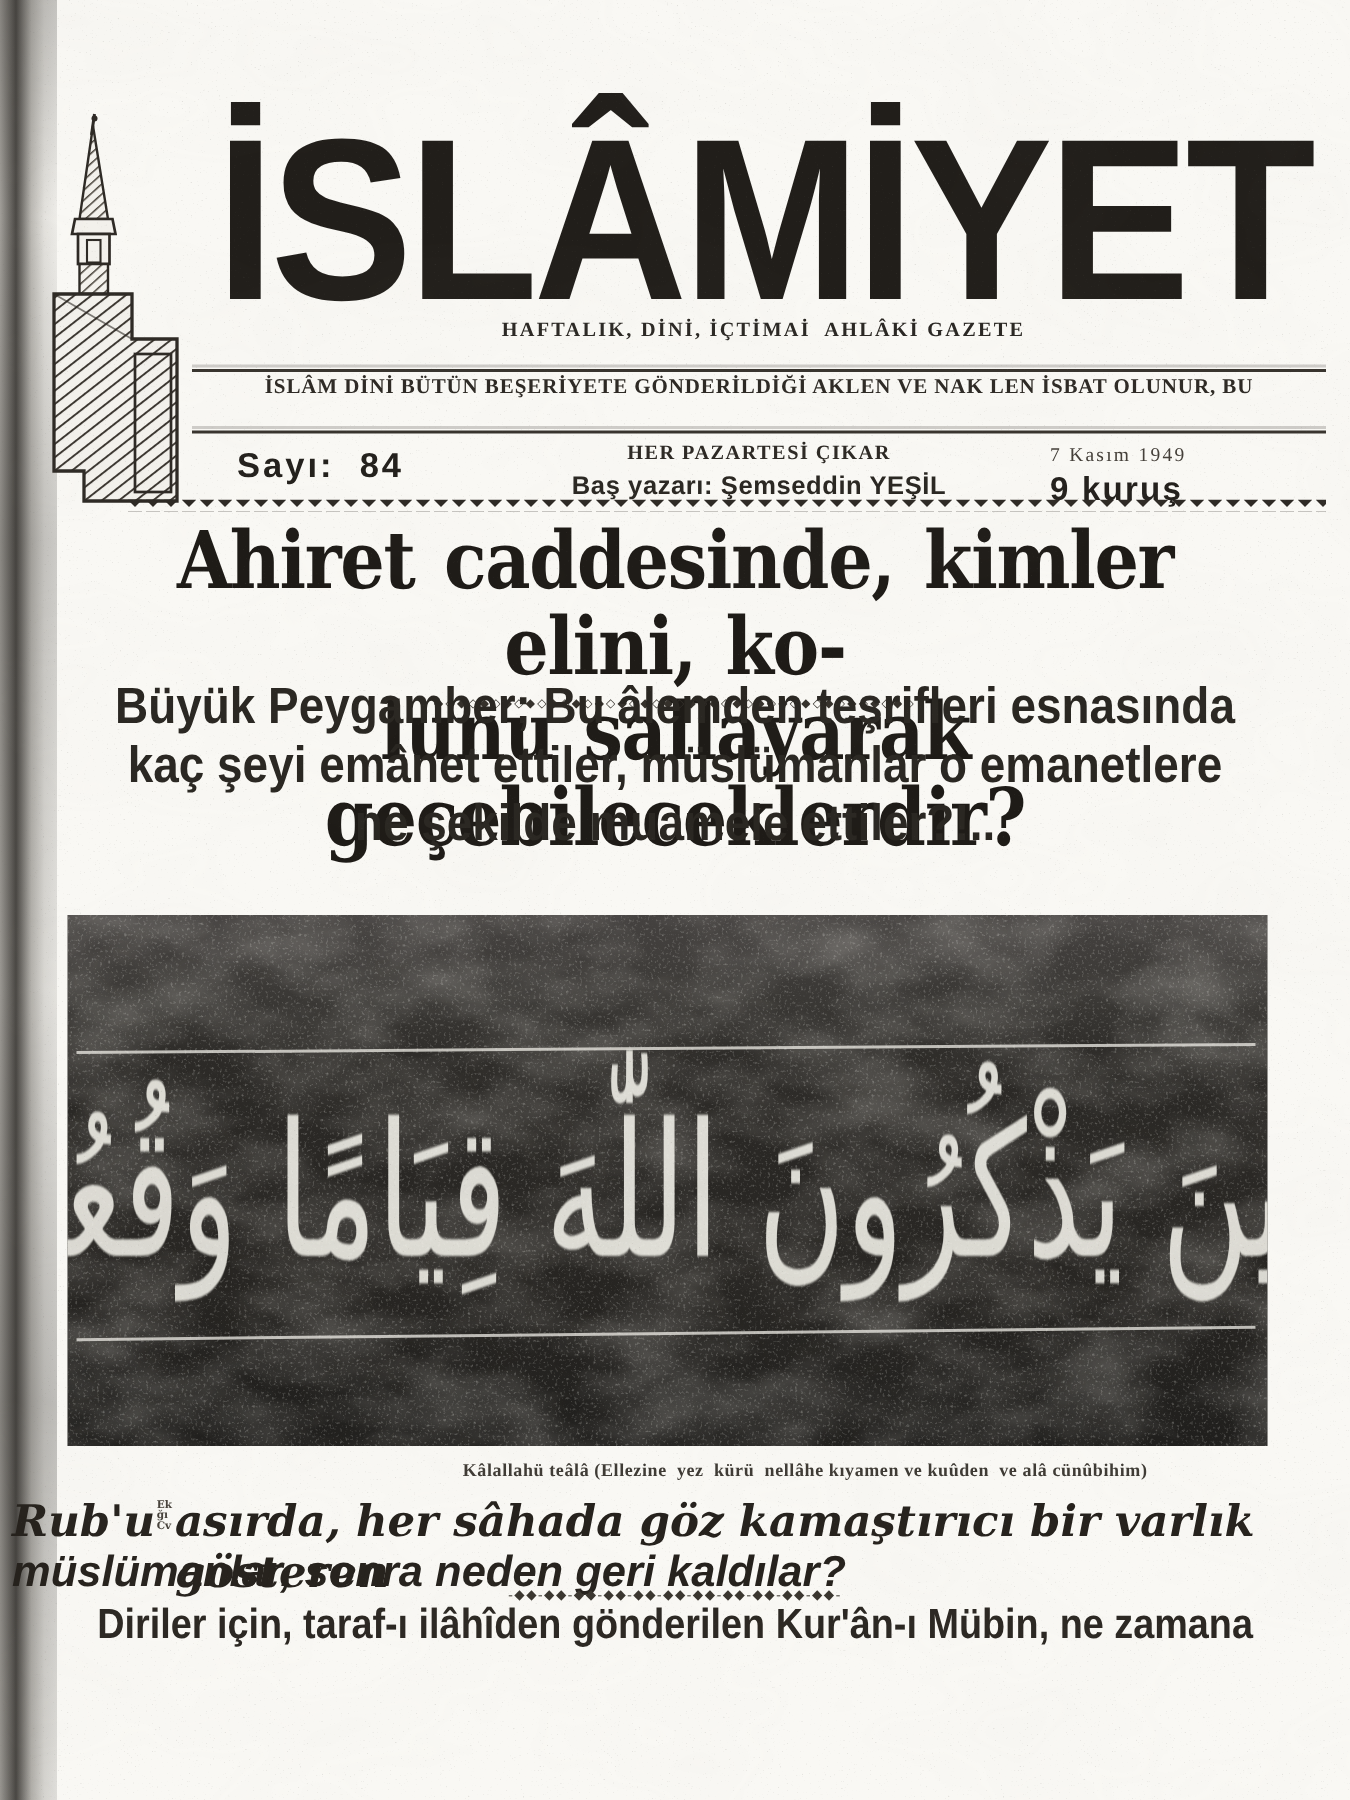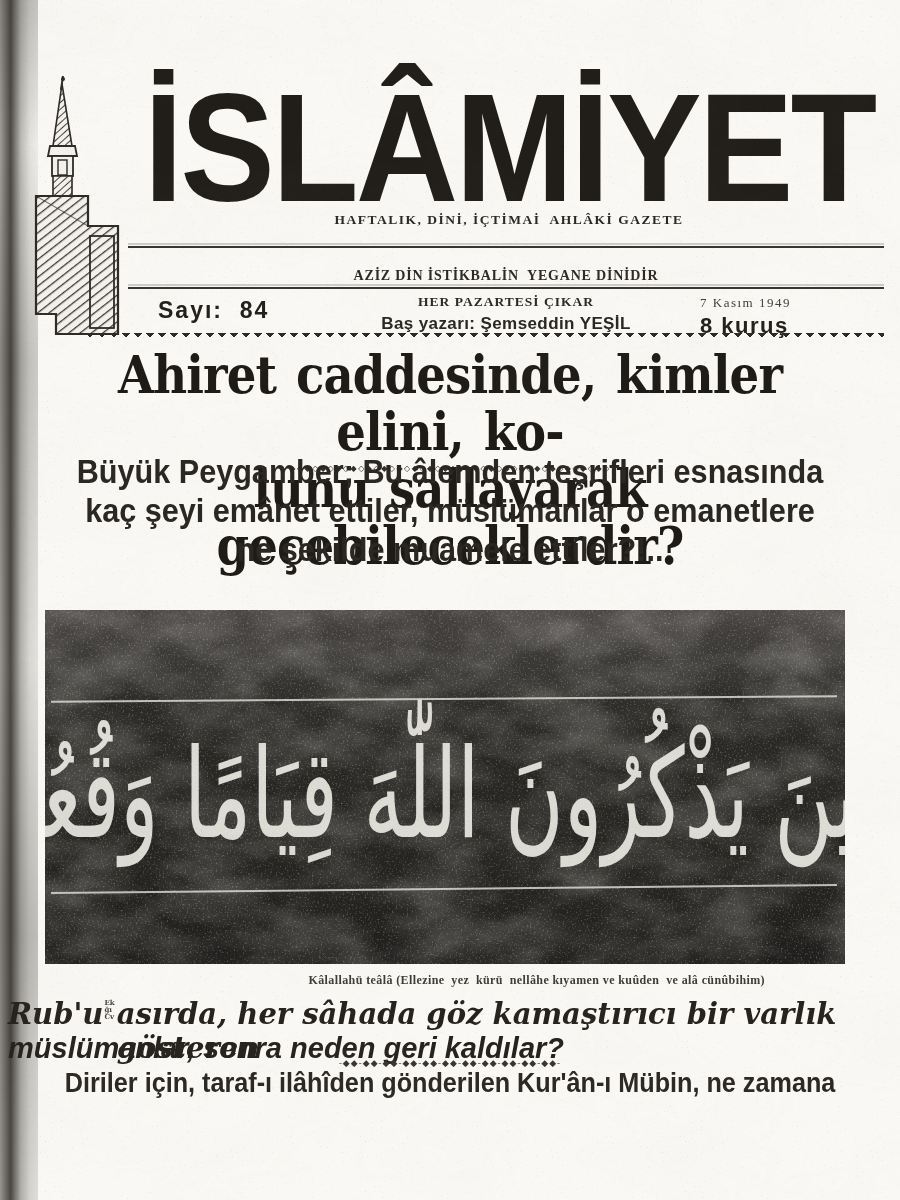--- a/index.html
+++ b/index.html
@@ -111,28 +111,28 @@
     <polygon points="29,102 48,102 48,122 29,122" fill="url(#hatch2)" stroke="#2e2a25" stroke-width="1.6"></polygon>
     <path d="M12,122 H64 V152 H94 V260 H32 V240 H12 Z" fill="url(#hatch)" stroke="#2e2a25" stroke-width="2.2"></path>
     <rect x="66" y="162" width="24" height="92" fill="none" stroke="#2e2a25" stroke-width="1.8"></rect>
     <line x1="12" y1="122" x2="64" y2="152" stroke="#2e2a25" stroke-width="1.2" opacity=".6"></line>
   </svg>
 
   <div class="abs title">İSLÂMİYET</div>
   <div class="abs mast-sub pre">HAFTALIK, DİNİ, İÇTİMAİ  AHLÂKİ GAZETE</div>
 
   <div class="abs rule a"></div>
-  <div class="abs motto2 pre">AZİZ DİN İSTİKBALİN  YEGANE DİNİDİR</div>
+  <div class="abs motto1">İSLÂM DİNİ BÜTÜN BEŞERİYETE GÖNDERİLDİĞİ AKLEN VE NAK LEN İSBAT OLUNUR, BU</div>
   <div class="abs rule b"></div>
 
   <div class="abs issue pre">Sayı:  84</div>
   <div class="abs sched">HER PAZARTESİ ÇIKAR</div>
   <div class="abs editor">Baş yazarı: Şemseddin YEŞİL</div>
   <div class="abs date">7 Kasım 1949</div>
-  <div class="abs price">8 kuruş</div>
+  <div class="abs price">9 kuruş</div>
 
   <div class="abs zigzag"></div>
 
   <div class="abs headline">
     <span class="ln">Ahiret caddesinde, kimler elini, ko-</span>
     <span class="ln">lunu sallayarak geçebileceklerdir?</span>
   </div>
 
   <div class="abs diamonds">◆◇◆◇◆◇◆◇◆◇◆◇◆◇◆◇◆◇◆◇◆◇◆◇◆◇◆◇◆◇◆◇◆◇◆◇◆◇◆◇◆◇</div>
 

